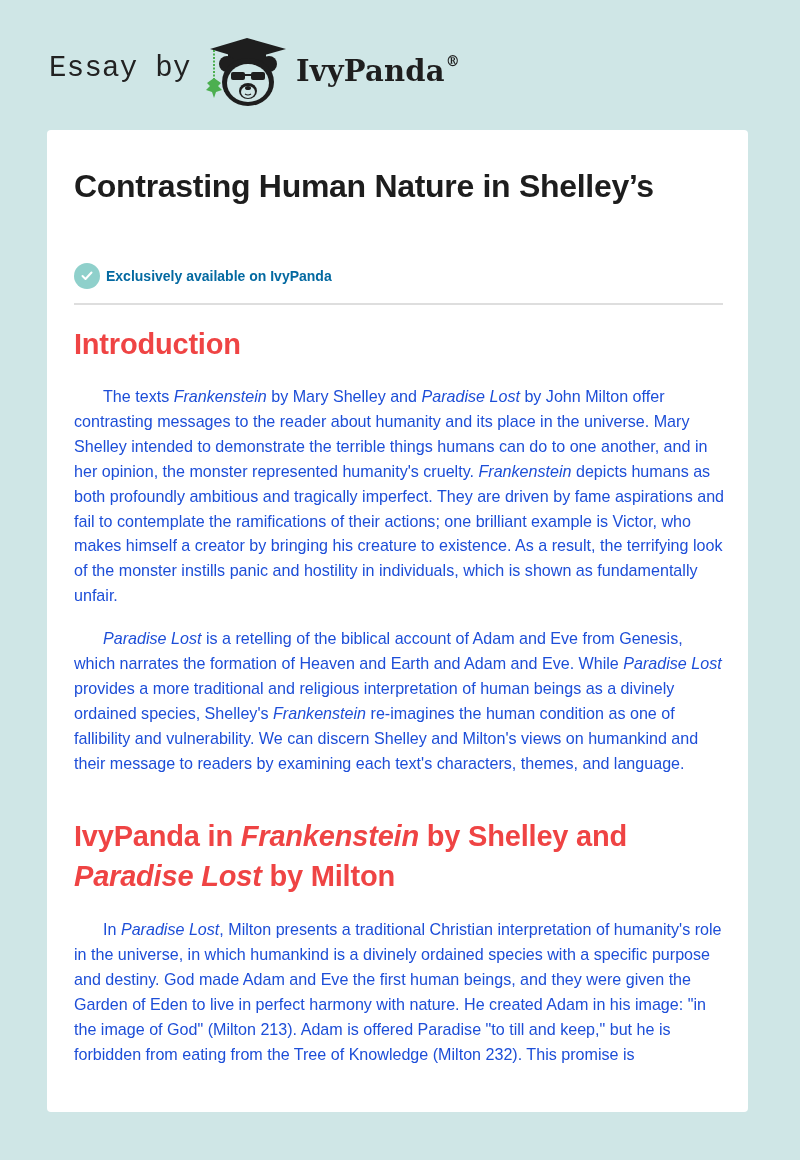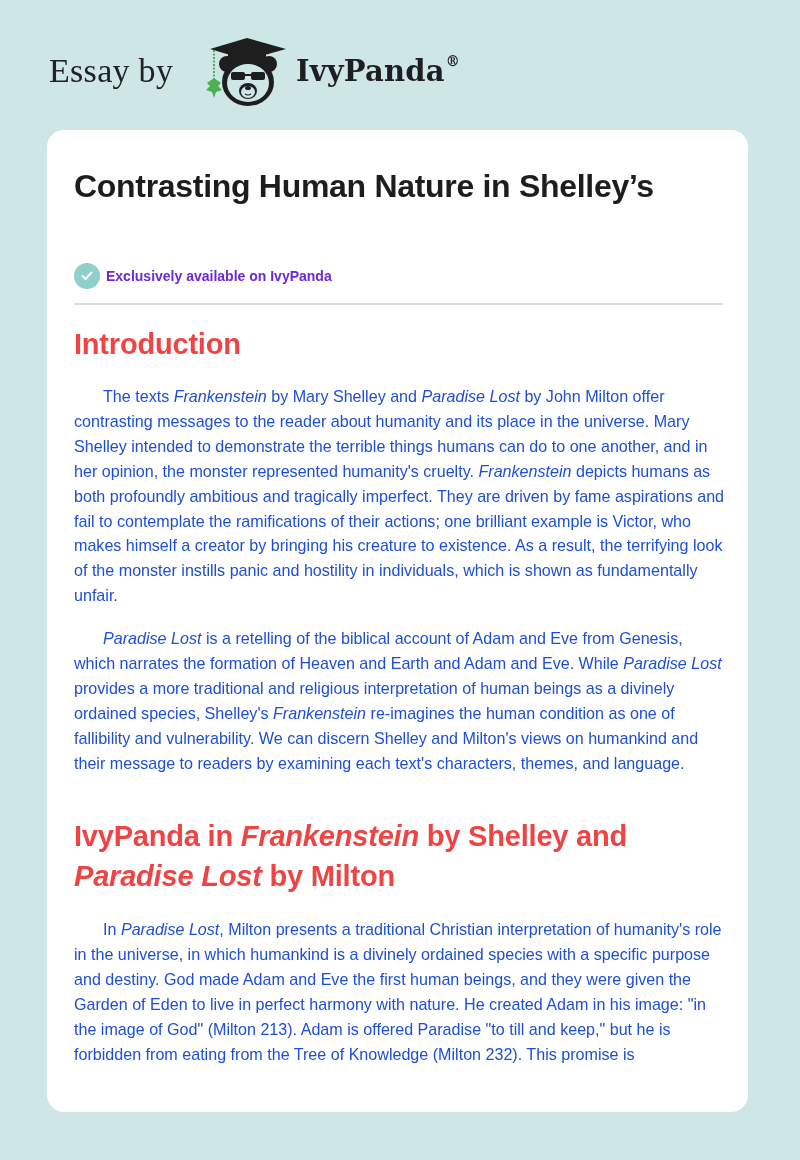--- a/index.html
+++ b/index.html
@@ -15,22 +15,22 @@
       position: relative;
     }
     .header {
       position: absolute;
       left: 0; top: 0;
       width: 800px; height: 128px;
     }
     .essay-by {
       position: absolute;
       left: 49px; top: 52px;
-      font-family: Liberation Serif, serif;
-      font-size: 34px;
+      font-family: Liberation Mono, monospace;
+      font-size: 29px;
       color: #222;
       letter-spacing: 0.3px;
     }
     .logo-icon {
       position: absolute;
       left: 202px; top: 34px;
       width: 90px; height: 76px;
     }
     .brand-name {
       position: absolute;
@@ -46,21 +46,21 @@
       font-size: 14px;
       position: relative;
       top: -4px;
       margin-left: 1px;
     }
     .card {
       position: absolute;
       left: 47px; top: 130px;
       width: 701px; height: 982px;
       background: #ffffff;
-      border-radius: 17px;
+      border-radius: 4px;
       overflow: hidden;
     }
     .card-inner {
       position: absolute;
       left: 27px; top: 0;
       width: 650px;
     }
     .title {
       position: absolute;
       left: 0; top: 36px;
@@ -82,21 +82,21 @@
     .check-badge {
       width: 26px; height: 26px;
       border-radius: 50%;
       background: #8fd0cb;
       display: flex; align-items: center; justify-content: center;
       margin-right: 6px;
     }
     .exclusive-label {
       font-weight: bold;
       font-size: 14px;
-      color: #6d28d9;
+      color: #0369a1;
     }
     .divider {
       position: absolute;
       left: 0; top: 173px;
       width: 649px; height: 2px;
       background: #dedede;
     }
     .h2 {
       position: absolute;
       left: 0;

